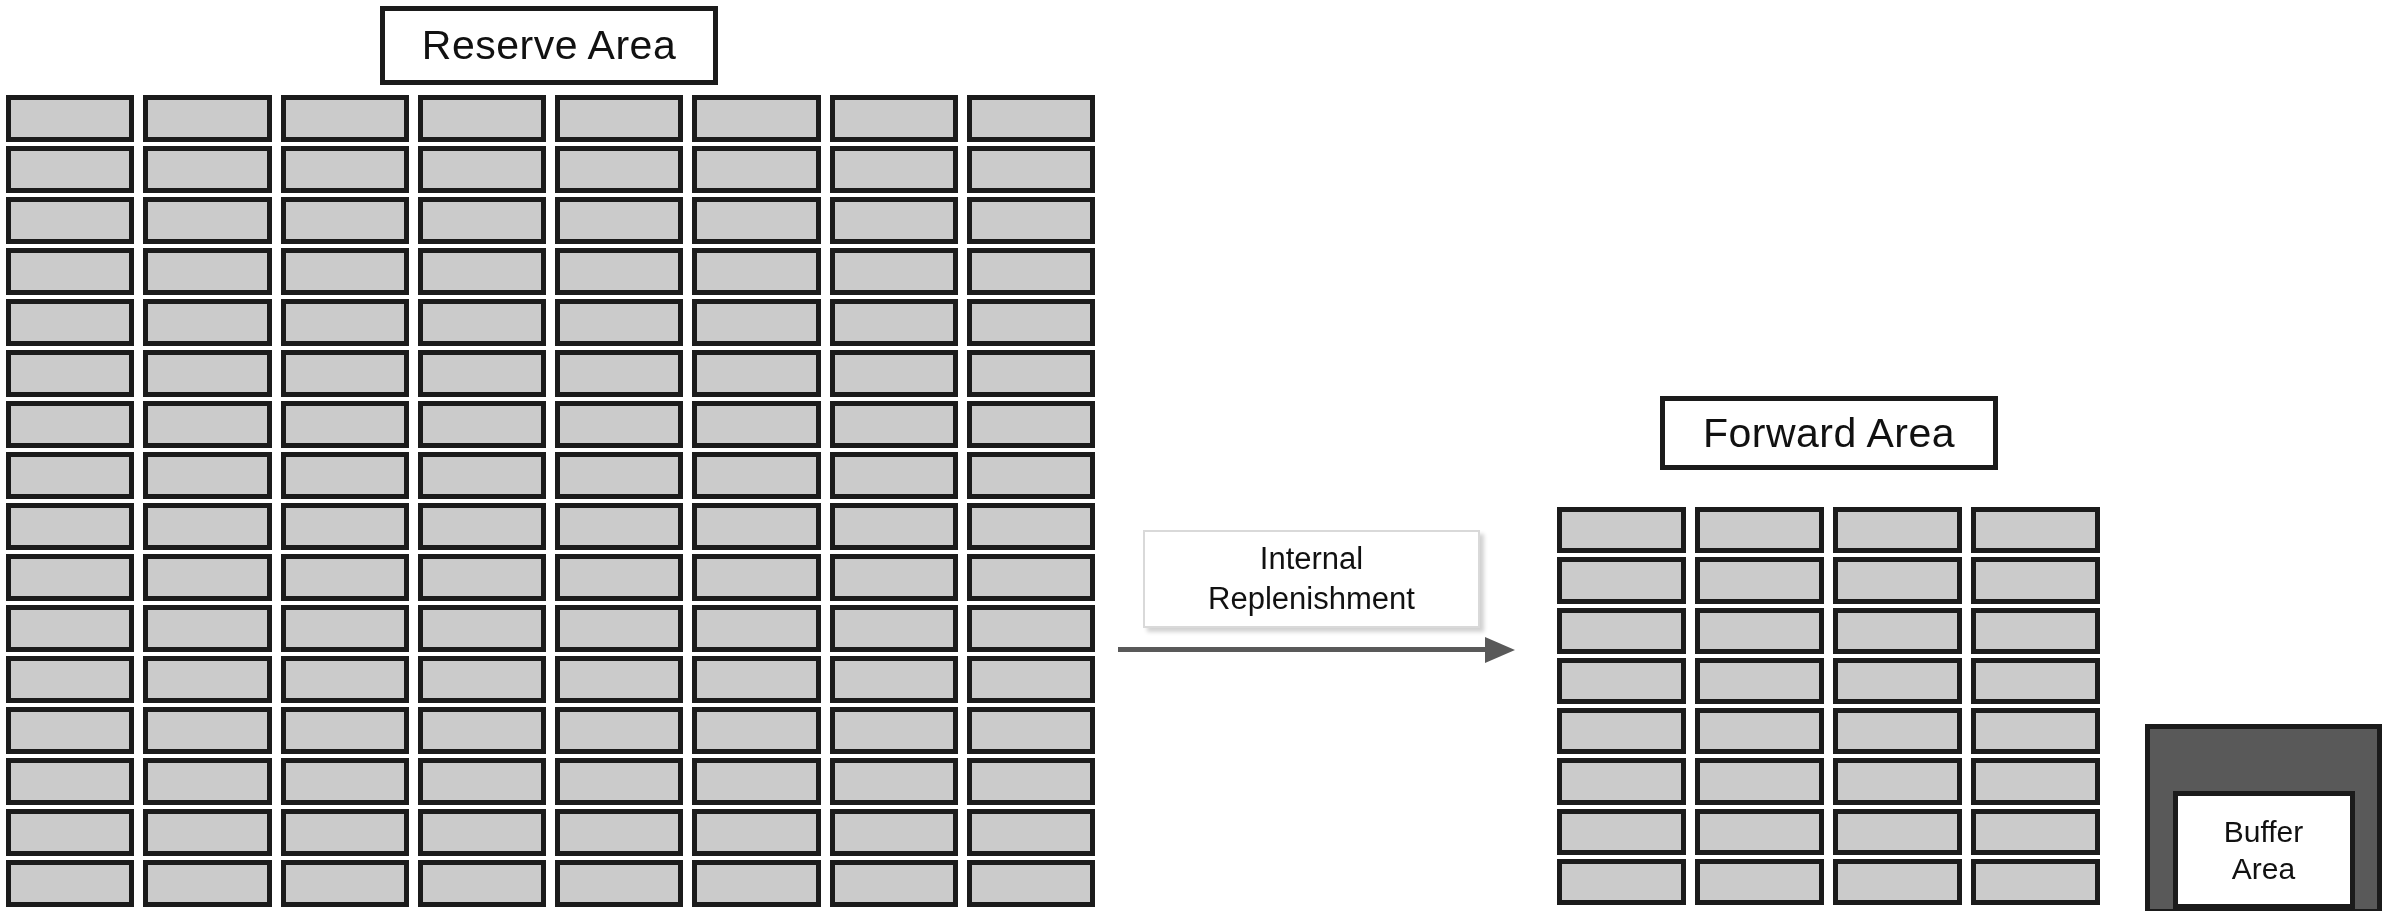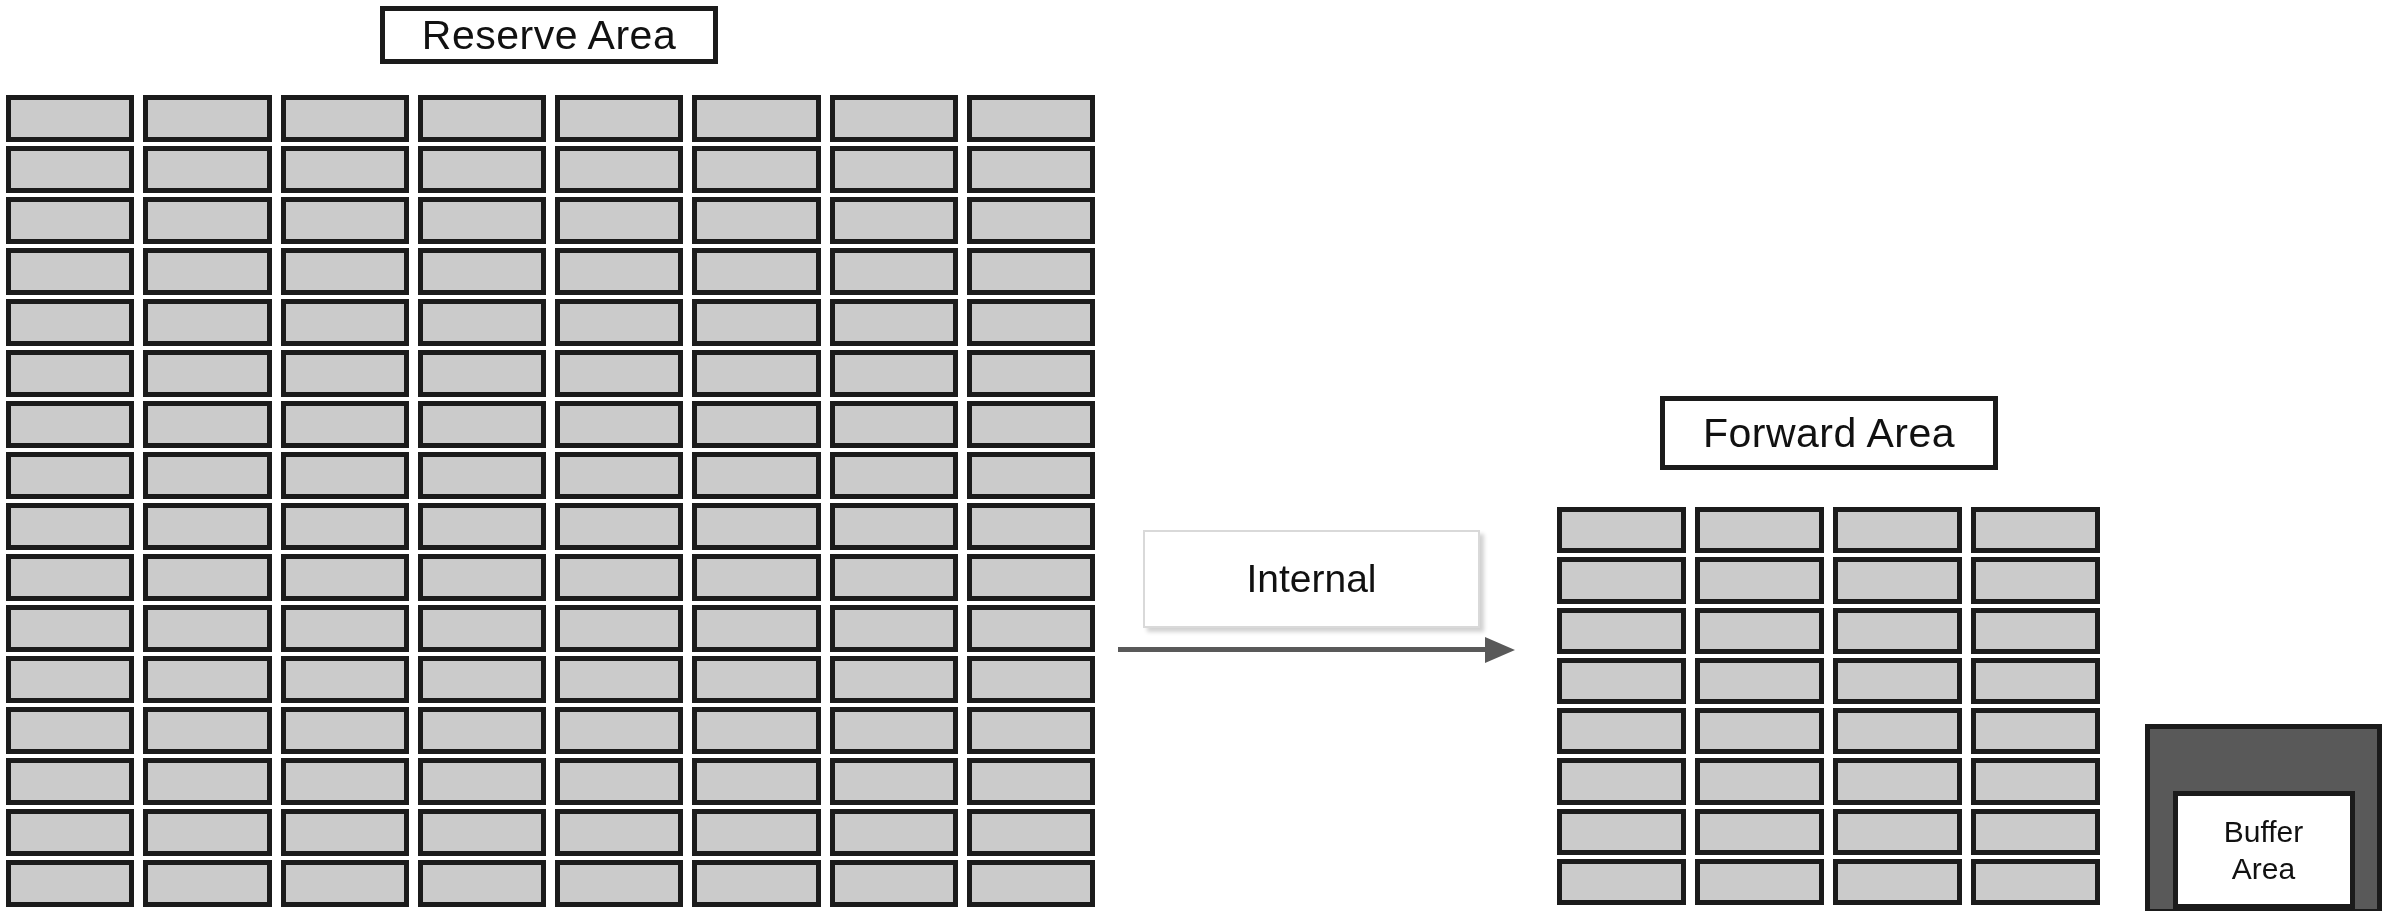--- a/index.html
+++ b/index.html
@@ -26,21 +26,21 @@
     position:absolute;
     background:#fff;
     border:5px solid var(--label-border);
     display:flex;
     align-items:center;
     justify-content:center;
     font-size:41px;
     letter-spacing:0.5px;
     white-space:nowrap;
   }
-  .reserve-label{left:380px;top:6px;width:338px;height:58px;}
+  .reserve-label{left:380px;top:6px;width:338px;height:79px;}
   .forward-label{left:1660px;top:396px;width:338px;height:74px;}
 
   
   .grid{
     position:absolute;
     display:grid;
     column-gap:9px;
     row-gap:4px;
   }
   .reserve-grid{left:6px;top:95px;width:1089px;height:812px;}
@@ -54,21 +54,21 @@
   .ir-box{
     position:absolute;
     left:1143px;top:530px;width:337px;height:98px;
     background:#fff;
     border:2px solid var(--ir-border);
     box-shadow:4px 4px 4px rgba(0,0,0,0.18);
     display:flex;
     flex-direction:column;
     align-items:center;
     justify-content:center;
-    font-size:39px;
+    font-size:31px;
     line-height:40px;
     text-align:center;
   }
 
   
   .arrow-line{
     position:absolute;
     left:1118px;top:647px;
     width:367px;height:5px;
     background:var(--arrow);
@@ -240,20 +240,21 @@
       <div class="slot"></div>
       <div class="slot"></div>
       <div class="slot"></div>
       <div class="slot"></div>
       <div class="slot"></div>
       <div class="slot"></div>
     </div>
 
   <div class="ir-box">
     <span>Internal</span>
+    <span>Replenishment</span>
   </div>
 
   <div class="arrow-line"></div>
   <div class="arrow-head"></div>
 
   <div class="area-label forward-label">
     <span>Forward Area</span>
   </div>
 
   <div class="grid forward-grid" style="grid-template-columns: repeat(4, 1fr); grid-template-rows: repeat(8, 1fr);">

